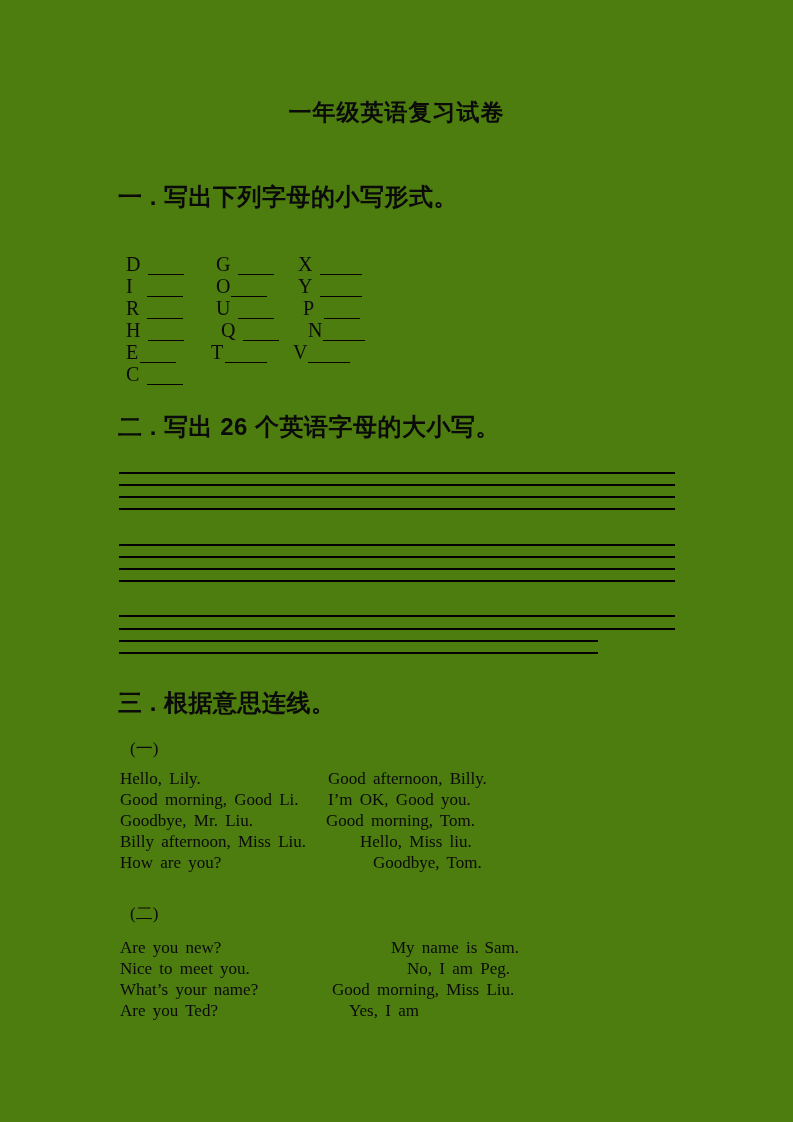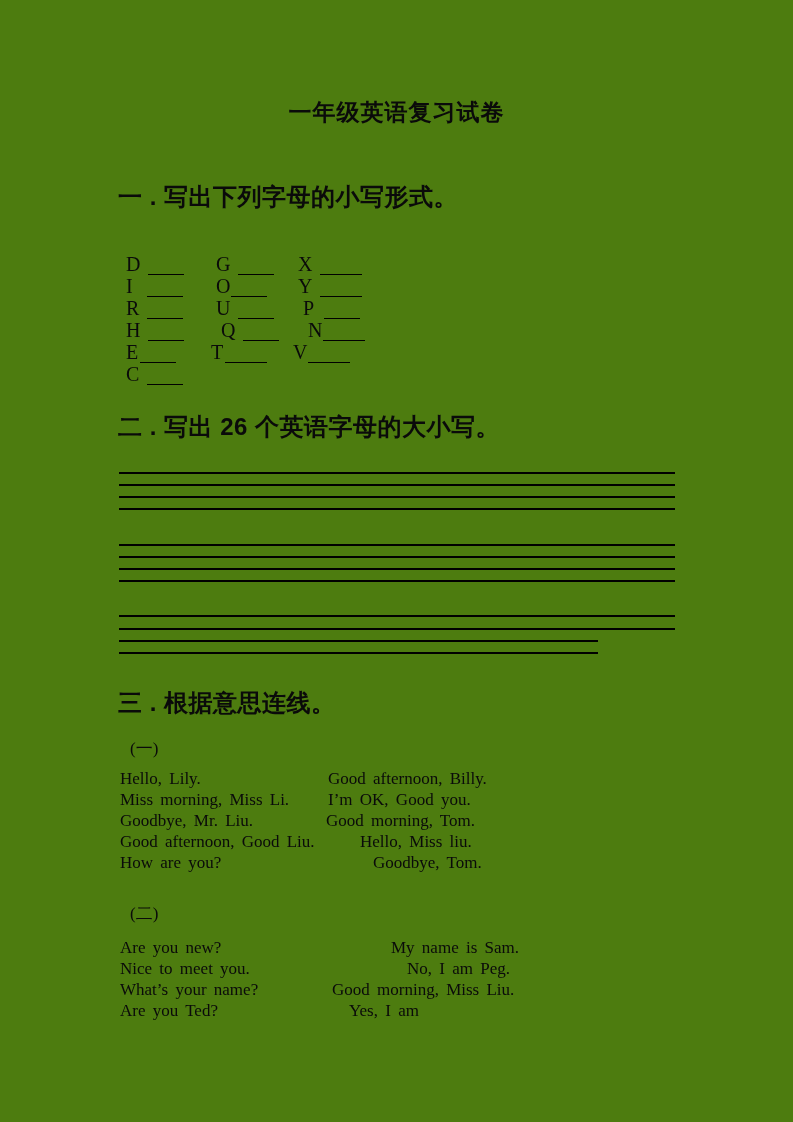--- a/index.html
+++ b/index.html
@@ -130,29 +130,29 @@
 
   <div class="sec-heading" id="h3">三 . 根据意思连线。</div>
 
   <div class="part-label" style="top:738px;">(一)</div>
 
   <div class="mrow" style="top:768px;">
     <span class="ml">Hello, Lily.</span>
     <span class="mr" style="left:208px;">Good afternoon, Billy.</span>
   </div>
   <div class="mrow" style="top:789px;">
-    <span class="ml">Miss morning, Miss Li.</span>
+    <span class="ml">Good morning, Good Li.</span>
     <span class="mr" style="left:208px;">I’m OK, Good you.</span>
   </div>
   <div class="mrow" style="top:810px;">
     <span class="ml">Goodbye, Mr. Liu.</span>
     <span class="mr" style="left:206px;">Good morning, Tom.</span>
   </div>
   <div class="mrow" style="top:831px;">
-    <span class="ml">Good afternoon, Good Liu.</span>
+    <span class="ml">Billy afternoon, Miss Liu.</span>
     <span class="mr" style="left:240px;">Hello, Miss liu.</span>
   </div>
   <div class="mrow" style="top:852px;">
     <span class="ml">How are you?</span>
     <span class="mr" style="left:253px;">Goodbye, Tom.</span>
   </div>
 
   <div class="part-label" style="top:903px;">(二)</div>
 
   <div class="mrow" style="top:937px;">

